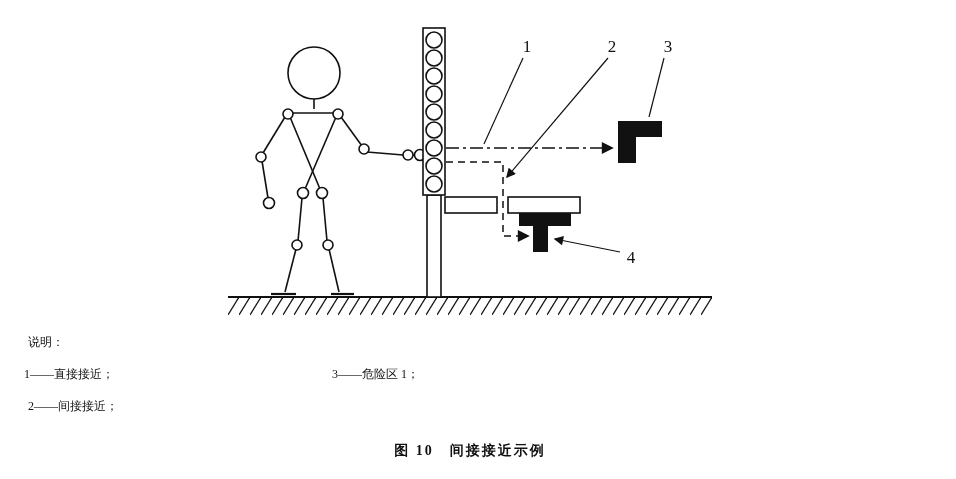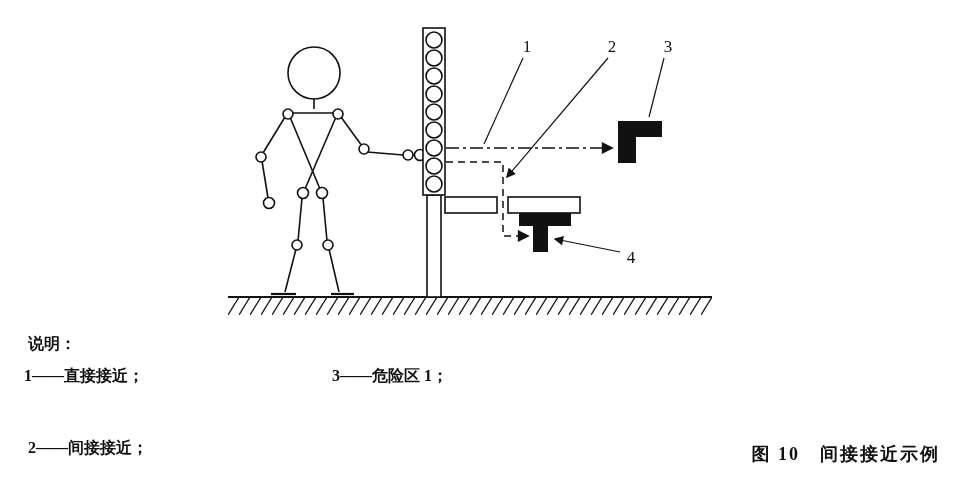--- a/index.html
+++ b/index.html
@@ -5,29 +5,29 @@
   html,body{margin:0;padding:0;background:#ffffff;}
   .page{
     position:relative;
     width:956px;height:479px;
     background:#ffffff;
     color:#111111;
     font-family:"Liberation Serif", serif;
     overflow:hidden;
   }
   .diagram{position:absolute;left:0;top:0;}
-  .txt{position:absolute;font-size:16px;white-space:nowrap;font-weight:bold;}
+  .txt{position:absolute;font-size:12px;white-space:nowrap;}
   .legend-title{left:28px;top:334px;}
   .li-1{left:24px;top:366px;}
-  .li-2{left:28px;top:398px;margin-top:40px;}
+  .li-2{left:28px;top:398px;}
   .li-3{left:332px;top:366px;}
   .li-4{left:332px;top:398px;}
   .caption{
     position:absolute;left:0;top:442px;width:940px;
-    text-align:right;font-size:18px;font-weight:bold;letter-spacing:2px;
+    text-align:center;font-size:14px;font-weight:bold;letter-spacing:2px;
   }
   .callout{font-size:17px;fill:#111;font-family:"Liberation Serif", serif;}
 </style>
 </head>
 <body>
 
 <div class="page">
 
   <svg class="diagram" width="956" height="332" viewBox="0 0 956 332">
     <defs>

